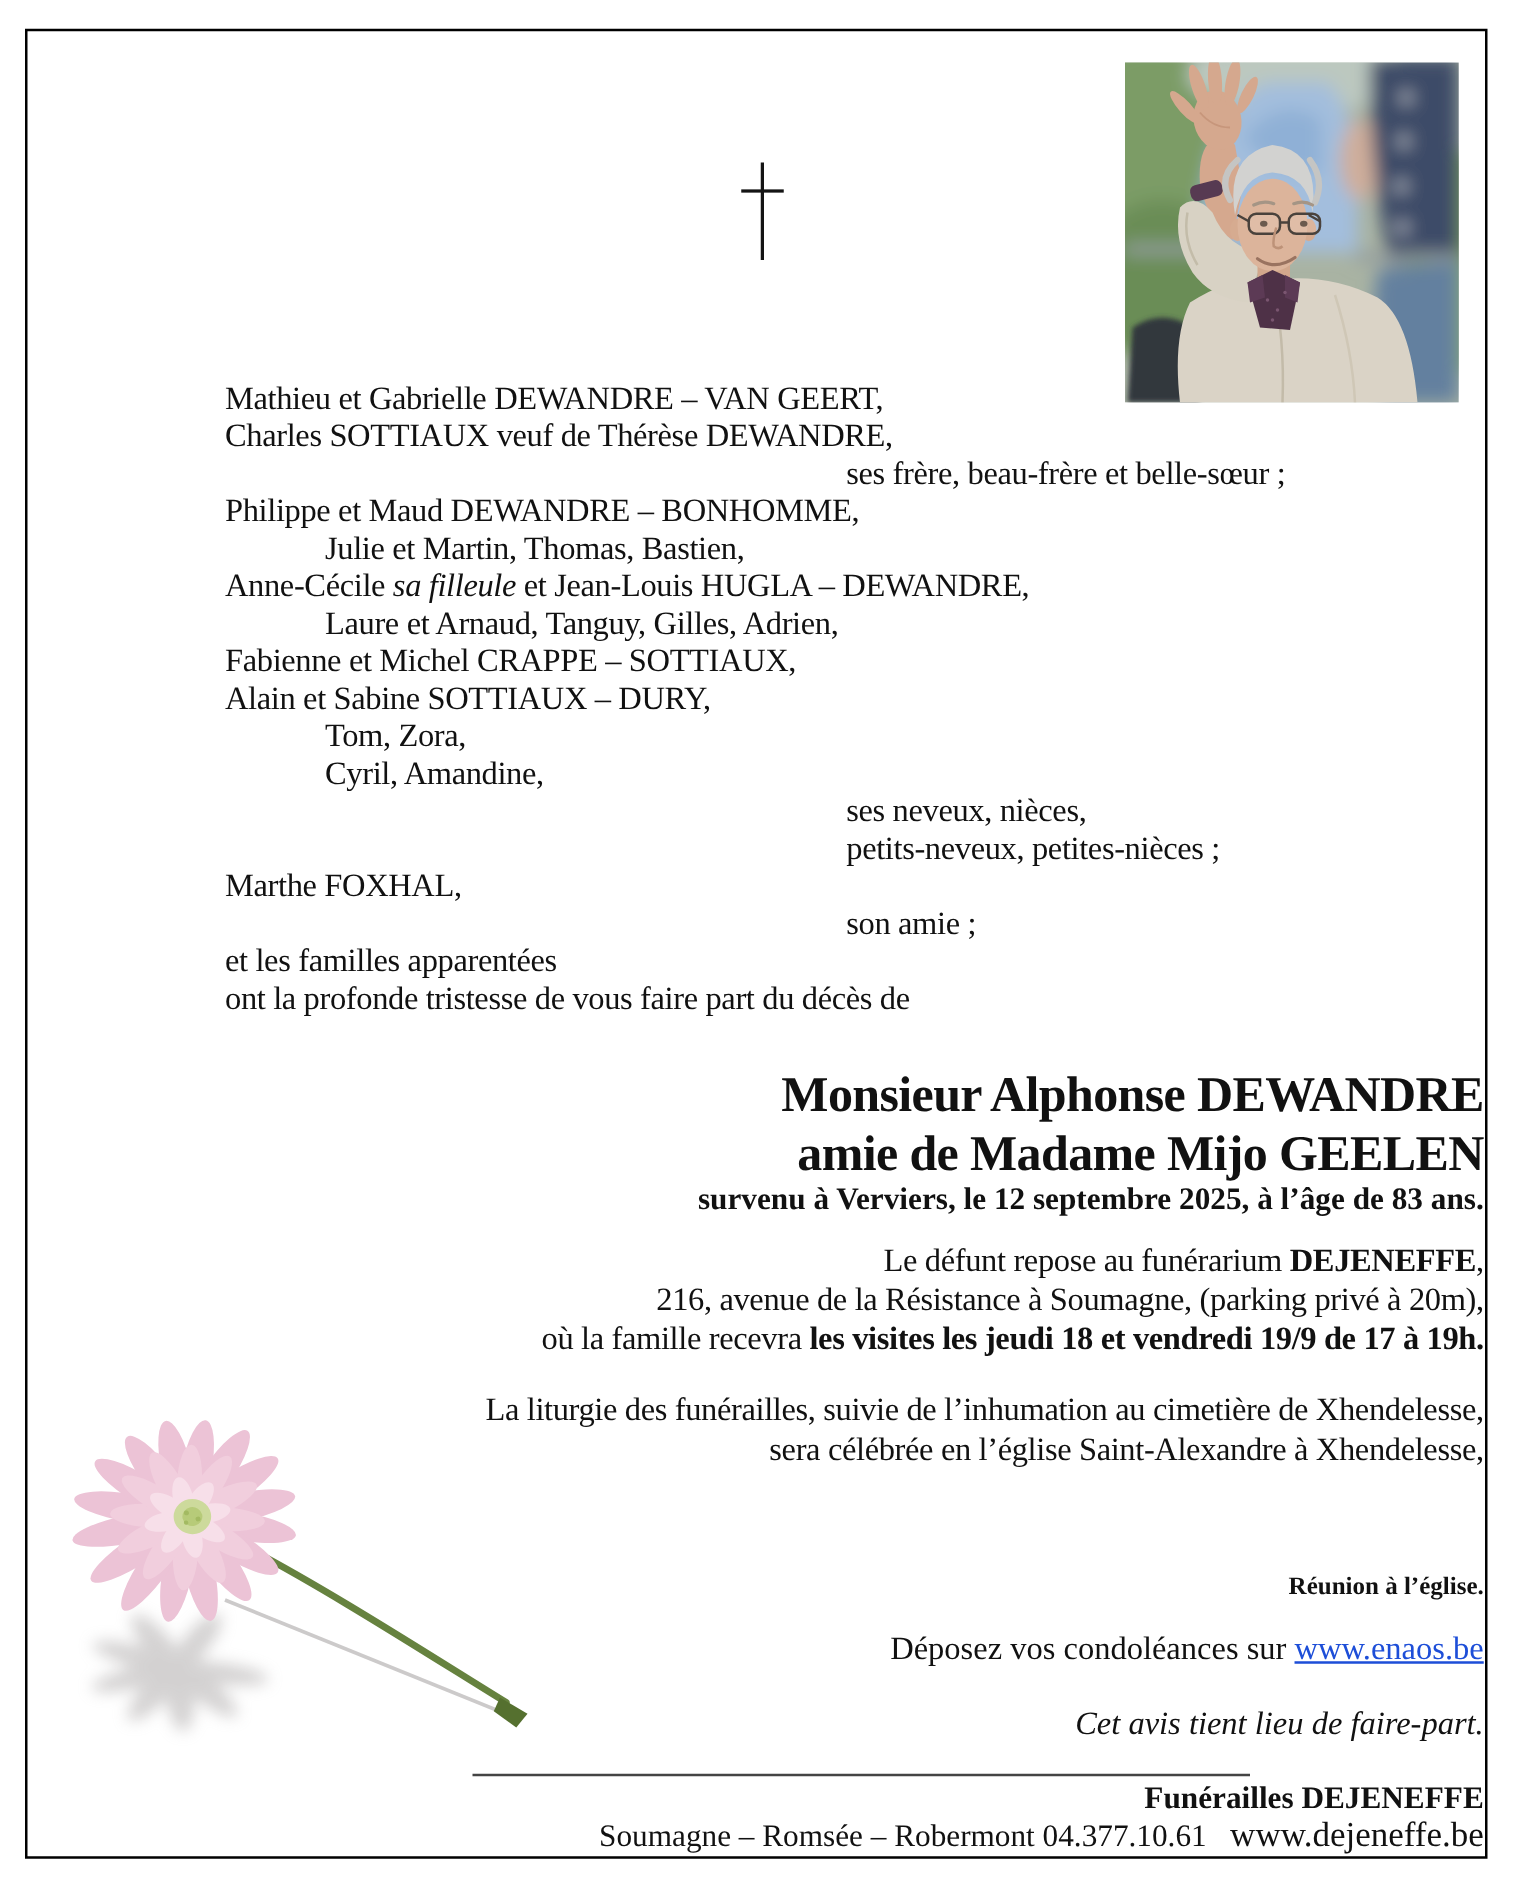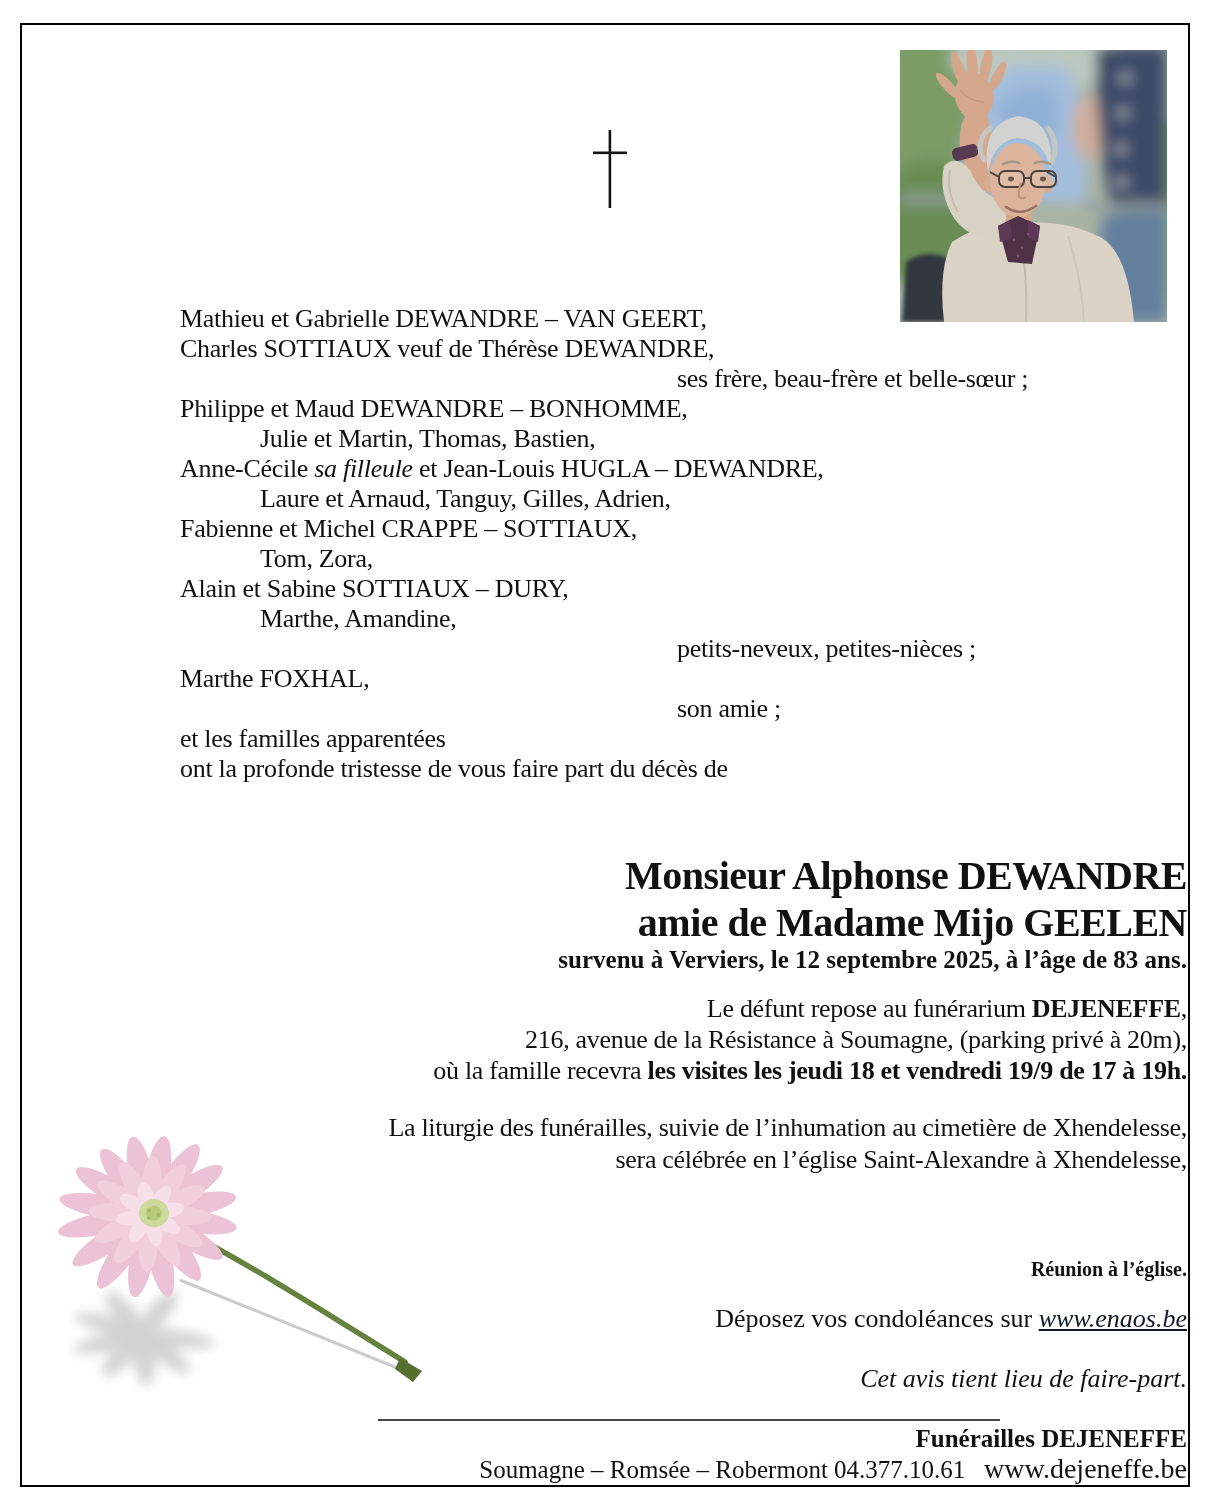--- a/index.html
+++ b/index.html
@@ -146,23 +146,24 @@
 
   <div class="family">
       <div class="line"><span>Mathieu et Gabrielle DEWANDRE – VAN GEERT,</span></div>
       <div class="line"><span>Charles SOTTIAUX veuf de Thérèse DEWANDRE,</span></div>
       <div class="line ind2"><span>ses frère, beau-frère et belle-sœur ;</span></div>
       <div class="line"><span>Philippe et Maud DEWANDRE – BONHOMME,</span></div>
       <div class="line ind1"><span>Julie et Martin, Thomas, Bastien,</span></div>
       <div class="line"><span>Anne-Cécile </span><span class="i">sa filleule</span><span> et Jean-Louis HUGLA – DEWANDRE,</span></div>
       <div class="line ind1"><span>Laure et Arnaud, Tanguy, Gilles, Adrien,</span></div>
       <div class="line"><span>Fabienne et Michel CRAPPE – SOTTIAUX,</span></div>
+      <div class="line"><span>Alain et Sabine SOTTIAUX – DURY,</span></div>
       <div class="line ind1"><span>Tom, Zora,</span></div>
-      <div class="line"><span>Alain et Sabine SOTTIAUX – DURY,</span></div>
-      <div class="line ind1"><span>Marthe, Amandine,</span></div>
+      <div class="line ind1"><span>Cyril, Amandine,</span></div>
+      <div class="line ind2"><span>ses neveux, nièces,</span></div>
       <div class="line ind2"><span>petits-neveux, petites-nièces ;</span></div>
       <div class="line"><span>Marthe FOXHAL,</span></div>
       <div class="line ind2"><span>son amie ;</span></div>
       <div class="line"><span>et les familles apparentées</span></div>
       <div class="line"><span>ont la profonde tristesse de vous faire part du décès de</span></div>
     </div>
 
   <div class="centerblock title1">Monsieur Alphonse DEWANDRE</div>
   <div class="centerblock title2">amie de Madame Mijo GEELEN</div>
   <div class="centerblock subtitle">survenu à Verviers, le 12 septembre 2025, à l’âge de 83 ans.</div>
@@ -175,21 +176,21 @@
 
   <div class="centerblock liturgy">
       <div class="line"><span>La liturgie des funérailles, suivie de l’inhumation au cimetière de Xhendelesse,</span></div>
       <div class="line"><span>sera célébrée en l’église Saint-Alexandre à Xhendelesse,</span></div>
     </div>
 
 
   <div class="centerblock reunion">Réunion à l’église.</div>
 
   <div class="centerblock condol">
-    <span>Déposez vos condoléances sur </span><a href="#" id="enaos-link" style="color: #0f172a; font-style: italic;">www.enaos.be</a>
+    <span>Déposez vos condoléances sur </span><a href="#" id="enaos-link" style="color: #1d4ed8;">www.enaos.be</a>
   </div>
 
   <div class="centerblock avis">Cet avis tient lieu de faire-part.</div>
 
   <div class="sepline"></div>
   <div class="centerblock fname">Funérailles DEJENEFFE</div>
   <div class="centerblock fline">
     <span>Soumagne – Romsée – Robermont 04.377.10.61</span>
     <span>&nbsp; </span>
     <span class="site">www.dejeneffe.be</span>

